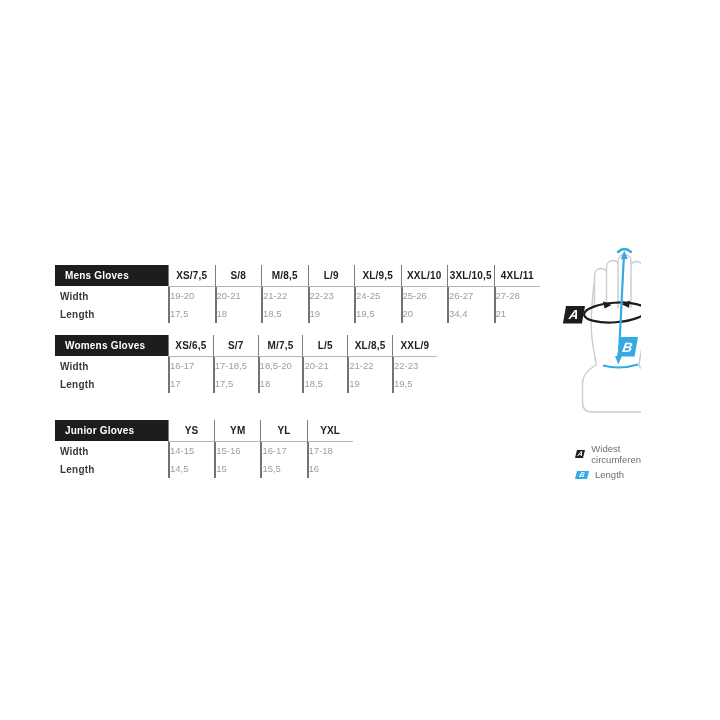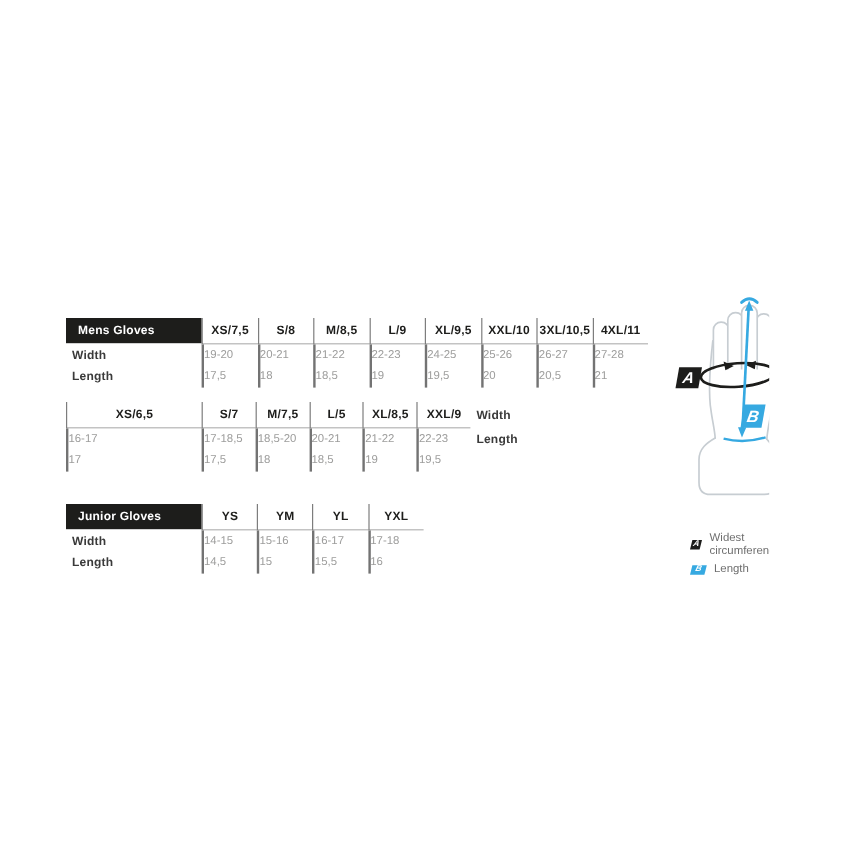--- a/index.html
+++ b/index.html
@@ -61,25 +61,26 @@
     <div class="vc">26-27</div>
     <div class="vc">27-28</div>
 
     <div class="rl">Length</div>
     <div class="vc">17,5</div>
     <div class="vc">18</div>
     <div class="vc">18,5</div>
     <div class="vc">19</div>
     <div class="vc">19,5</div>
     <div class="vc">20</div>
-    <div class="vc">20,5</div>
+    <div class="vc">34,4</div>
     <div class="vc">21</div>
   </div>
 
   <div class="size-table" id="womens-table">
+    <div class="t-box">Womens Gloves</div>
     <div class="sz">XS/6,5</div>
     <div class="sz">S/7</div>
     <div class="sz">M/7,5</div>
     <div class="sz">L/5</div>
     <div class="sz">XL/8,5</div>
     <div class="sz">XXL/9</div>
 
     <div class="rl">Width</div>
     <div class="vc">16-17</div>
     <div class="vc">17-18,5</div>

